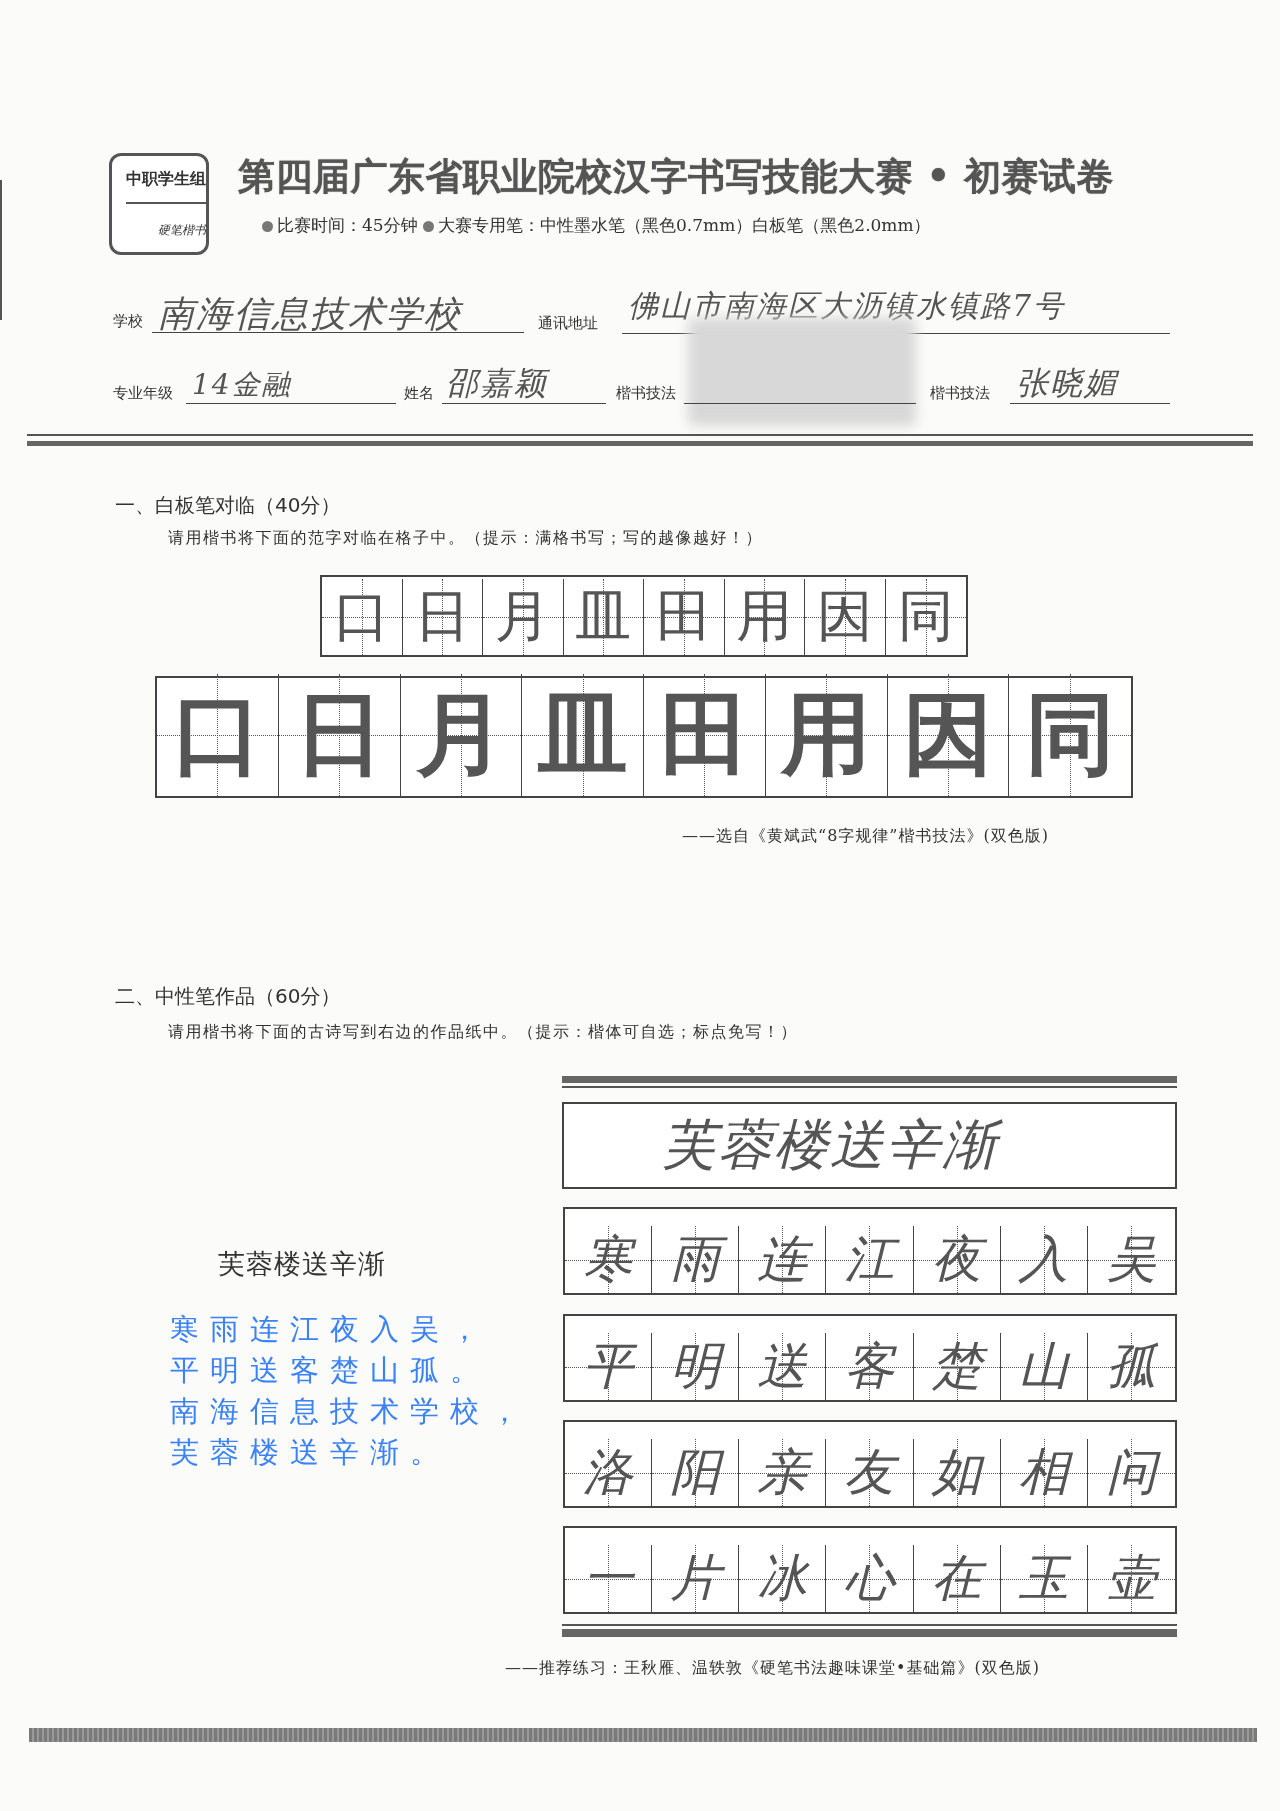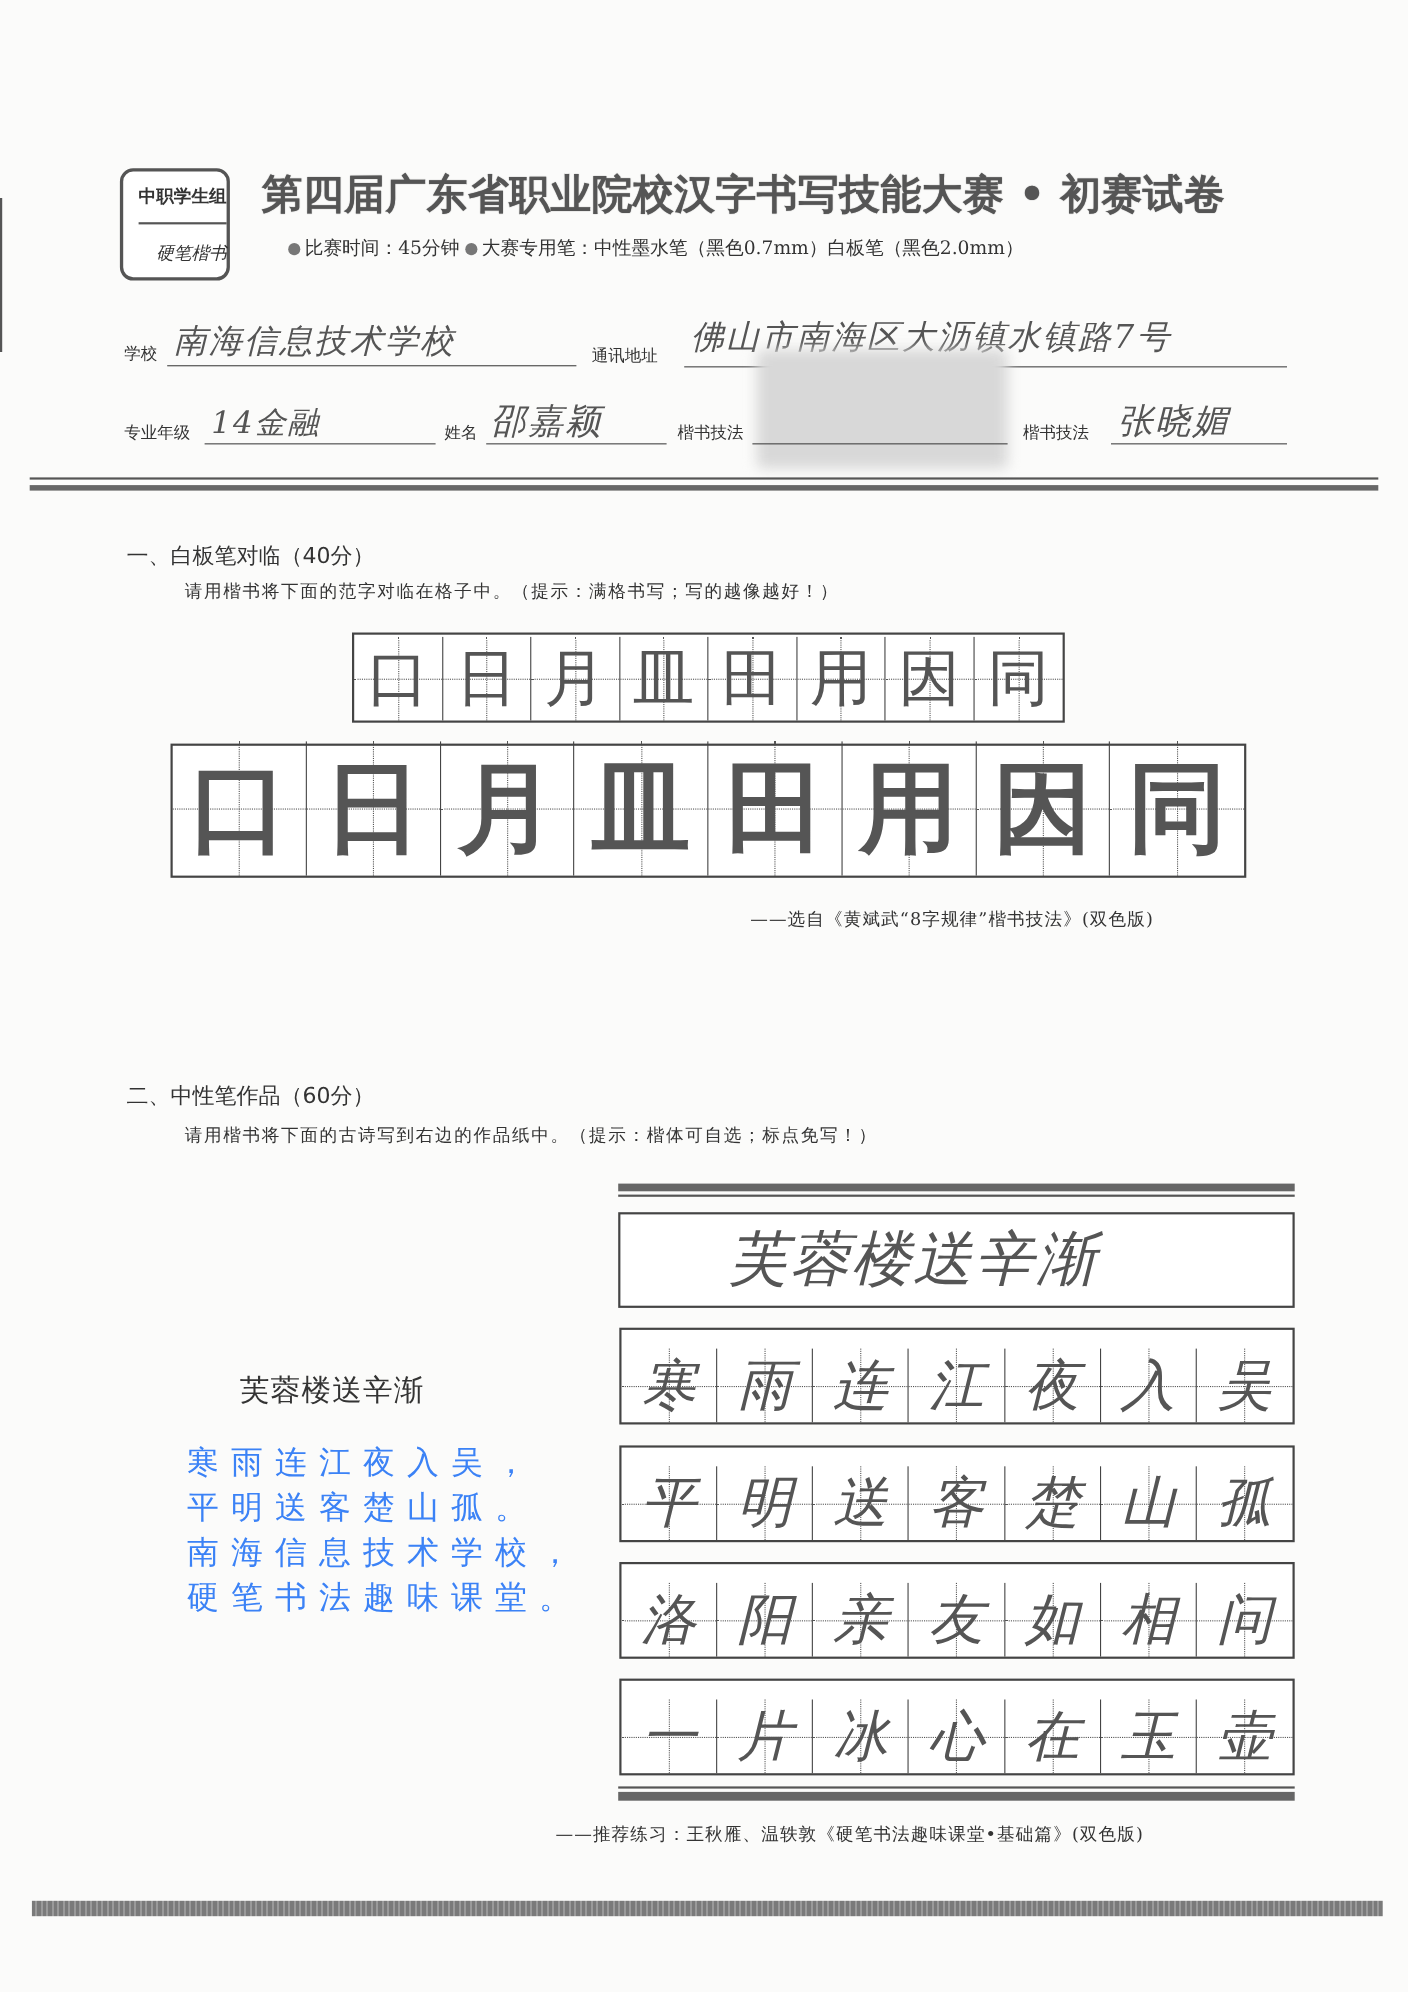--- a/index.html
+++ b/index.html
@@ -19,21 +19,21 @@
     display:flex; flex-direction:column; background:#fff;
   }
   .badge-top {
     height:46px; display:flex; align-items:center; justify-content:center;
     font-family:"DejaVu Sans", sans-serif; font-weight:bold; font-size:16px; color:#333;
     border-bottom:2px solid #555;
   }
   .badge-sep { height:3px; border-bottom:2px solid #555; }
   .badge-bottom {
     flex:1; display:flex; align-items:center; justify-content:center;
-    font-family:"DejaVu Serif", serif; font-style:italic; font-size:16px; color:#333;
+    font-family:"DejaVu Serif", serif; font-style:italic; font-size:12px; color:#333;
   }
 
   .main-title {
     left:238px; top:152px; font-size:37px; font-weight:bold; color:#555;
     letter-spacing:0.5px; white-space:nowrap;
     text-shadow:0 0 1px #777;
   }
   .subtitle {
     left:262px; top:214px; font-family:"DejaVu Serif", serif; font-size:17px; color:#333;
     white-space:nowrap;
@@ -103,21 +103,21 @@
   <div class="badge-bottom">硬笔楷书</div>
 </div>
 <div class="abs main-title">第四届广东省职业院校汉字书写技能大赛 • 初赛试卷</div>
 <div class="abs subtitle">
   <span class="dot"></span><span>比赛时间：45分钟</span>
   <span class="dot"></span><span>大赛专用笔：中性墨水笔（黑色0.7mm）白板笔（黑色2.0mm）</span>
 </div>
 
 <div class="abs field-label" style="left:113px;top:312px;">学校</div>
 <div class="abs field-line" style="left:152px;top:332px;width:372px;"></div>
-<div class="abs hand" style="left:158px;top:290px;font-size:30px;">南海信息技术学校</div>
+<div class="abs hand" style="left:158px;top:290px;font-size:36px;">南海信息技术学校</div>
 
 <div class="abs field-label" style="left:538px;top:314px;">通讯地址</div>
 <div class="abs field-line" style="left:622px;top:333px;width:548px;"></div>
 <div class="abs hand" style="left:628px;top:286px;font-size:30px;">佛山市南海区大沥镇水镇路7号</div>
 <div class="abs blur-box" style="left:688px;top:318px;width:228px;height:108px;"></div>
 
 <div class="abs field-label" style="left:113px;top:384px;">专业年级</div>
 <div class="abs field-line" style="left:186px;top:403px;width:210px;"></div>
 <div class="abs hand" style="left:192px;top:366px;font-size:28px;">14金融</div>
 
@@ -195,21 +195,21 @@
 
 <div class="abs source" style="left:682px;top:826px;">——选自《黄斌武“8字规律”楷书技法》(双色版)</div>
 
 <div class="abs sec-title" style="left:115px;top:983px;">二、中性笔作品（60分）</div>
 <div class="abs sec-inst" style="left:168px;top:1022px;">请用楷书将下面的古诗写到右边的作品纸中。（提示：楷体可自选；标点免写！）</div>
 
 <div class="abs poem-title" style="left:218px;top:1246px;">芙蓉楼送辛渐</div>
 <div class="abs poem-line" style="left:170px;top:1310px;">寒雨连江夜入吴，</div>
 <div class="abs poem-line" style="left:170px;top:1351px;">平明送客楚山孤。</div>
 <div class="abs poem-line" style="left:170px;top:1392px;">南海信息技术学校，</div>
-<div class="abs poem-line" style="left:170px;top:1433px;">硬笔书法趣味课堂。</div>
+<div class="abs poem-line" style="left:170px;top:1433px;">芙蓉楼送辛渐。</div>
 
 <div class="abs rule-thick" style="left:562px;top:1076px;width:615px;height:7px;"></div>
 <div class="abs rule-thin" style="left:562px;top:1086px;width:615px;"></div>
 
 <div class="abs title-box" style="left:562px;top:1102px;width:615px;height:87px;">
   <span>芙蓉楼送辛渐</span>
 </div>
 
 <div class="abs grid work-grid" style="left:563px;top:1207px;width:614px;height:88px;">
   <div class="cell" style="width:87.7px;">

